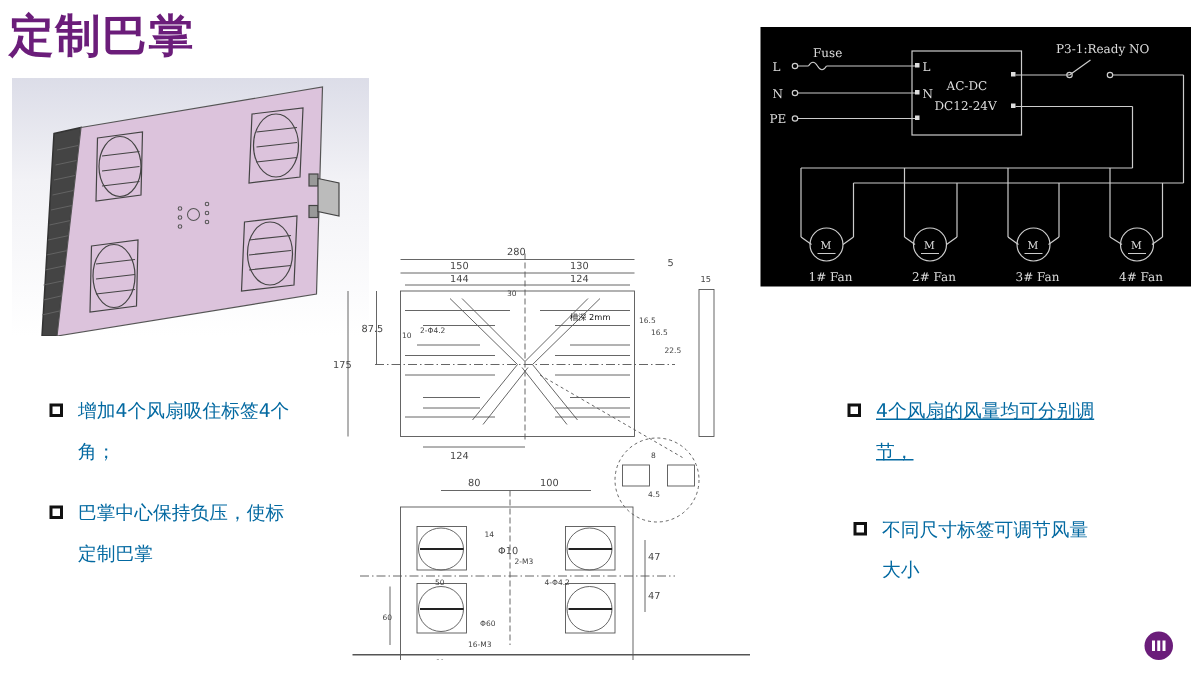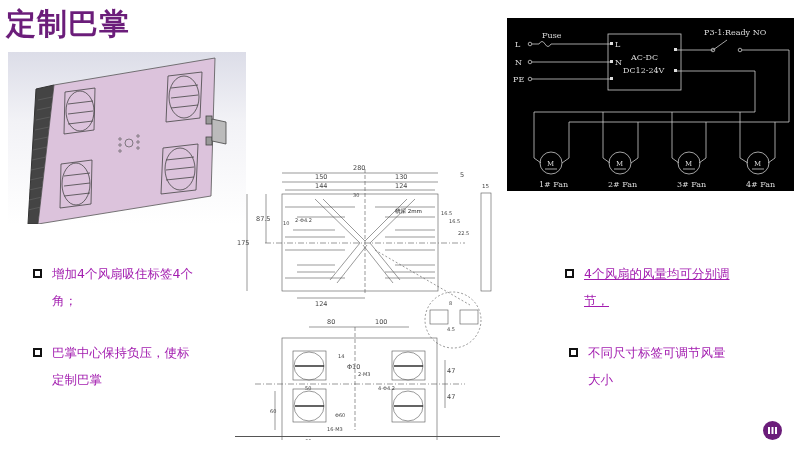--- a/index.html
+++ b/index.html
@@ -1,26 +1,26 @@
 <!DOCTYPE html>
 <html><head>
 <meta charset="utf-8">
 <style>
   * { margin:0; padding:0; box-sizing:border-box; }
   html, body { width:800px; height:450px; overflow:hidden; background:#ffffff; }
   body { position:relative; font-family:"DejaVu Sans", sans-serif; }
   .title { position:absolute; left:6px; top:4px; font-size:30px; font-weight:bold; color:#6b1d7a; letter-spacing:1px;font-family:Liberation Mono, monospace; }
   .render3d { position:absolute; left:8px; top:52px; width:238px; height:172px;
     background:linear-gradient(180deg,#dcdde8 0%,#f2f2f6 40%,#ffffff 100%); }
-  .bullet { position:absolute; font-size:12.5px; color:#a21caf; line-height:27px; }
+  .bullet { position:absolute; font-size:12.5px; color:#0369a1; line-height:27px; }
   .bullet .row { display:flex; align-items:flex-start; }
   .bullet .sq { width:9px; height:9px; border:2px solid #111; margin-top:9px; margin-right:10px; flex:none; }
   .bullet .cont { padding-left:19px; }
   .circuit { position:absolute; left:507px; top:18px; width:287px; height:173px; background:#000; }
-  .drawing { position:absolute; left:235px; top:155px; width:265px; height:285px; }
+  .drawing { position:absolute; left:220px; top:155px; width:265px; height:285px; }
   .logo { position:absolute; left:763px; top:421px; width:19px; height:19px; border-radius:50%; background:#6b1d7a; }
   .bottomline { position:absolute; left:235px; top:436px; width:265px; height:1px; background:#555; }
 </style>
 </head>
 <body>
 
 <div class="title">定制巴掌</div>
 
 <div class="render3d">
   <svg width="238" height="172" viewBox="0 0 238 172">
@@ -89,21 +89,21 @@
   </svg>
 </div>
 
 <div class="bullet" style="left:33px; top:260px;">
   <div class="row">
     <span class="sq"></span>
     <span>增加4个风扇吸住标签4个</span>
   </div>
   <div class="cont">角；</div>
 </div>
-<div class="bullet" style="left:33px; top:339px;">
+<div class="bullet" style="left:33px; top:328px;">
   <div class="row">
     <span class="sq"></span>
     <span>巴掌中心保持负压，使标</span>
   </div>
   <div class="cont">定制巴掌</div>
 </div>
 
 <div class="bullet" style="left:565px; top:260px;text-decoration:underline;">
   <div class="row">
     <span class="sq"></span>

